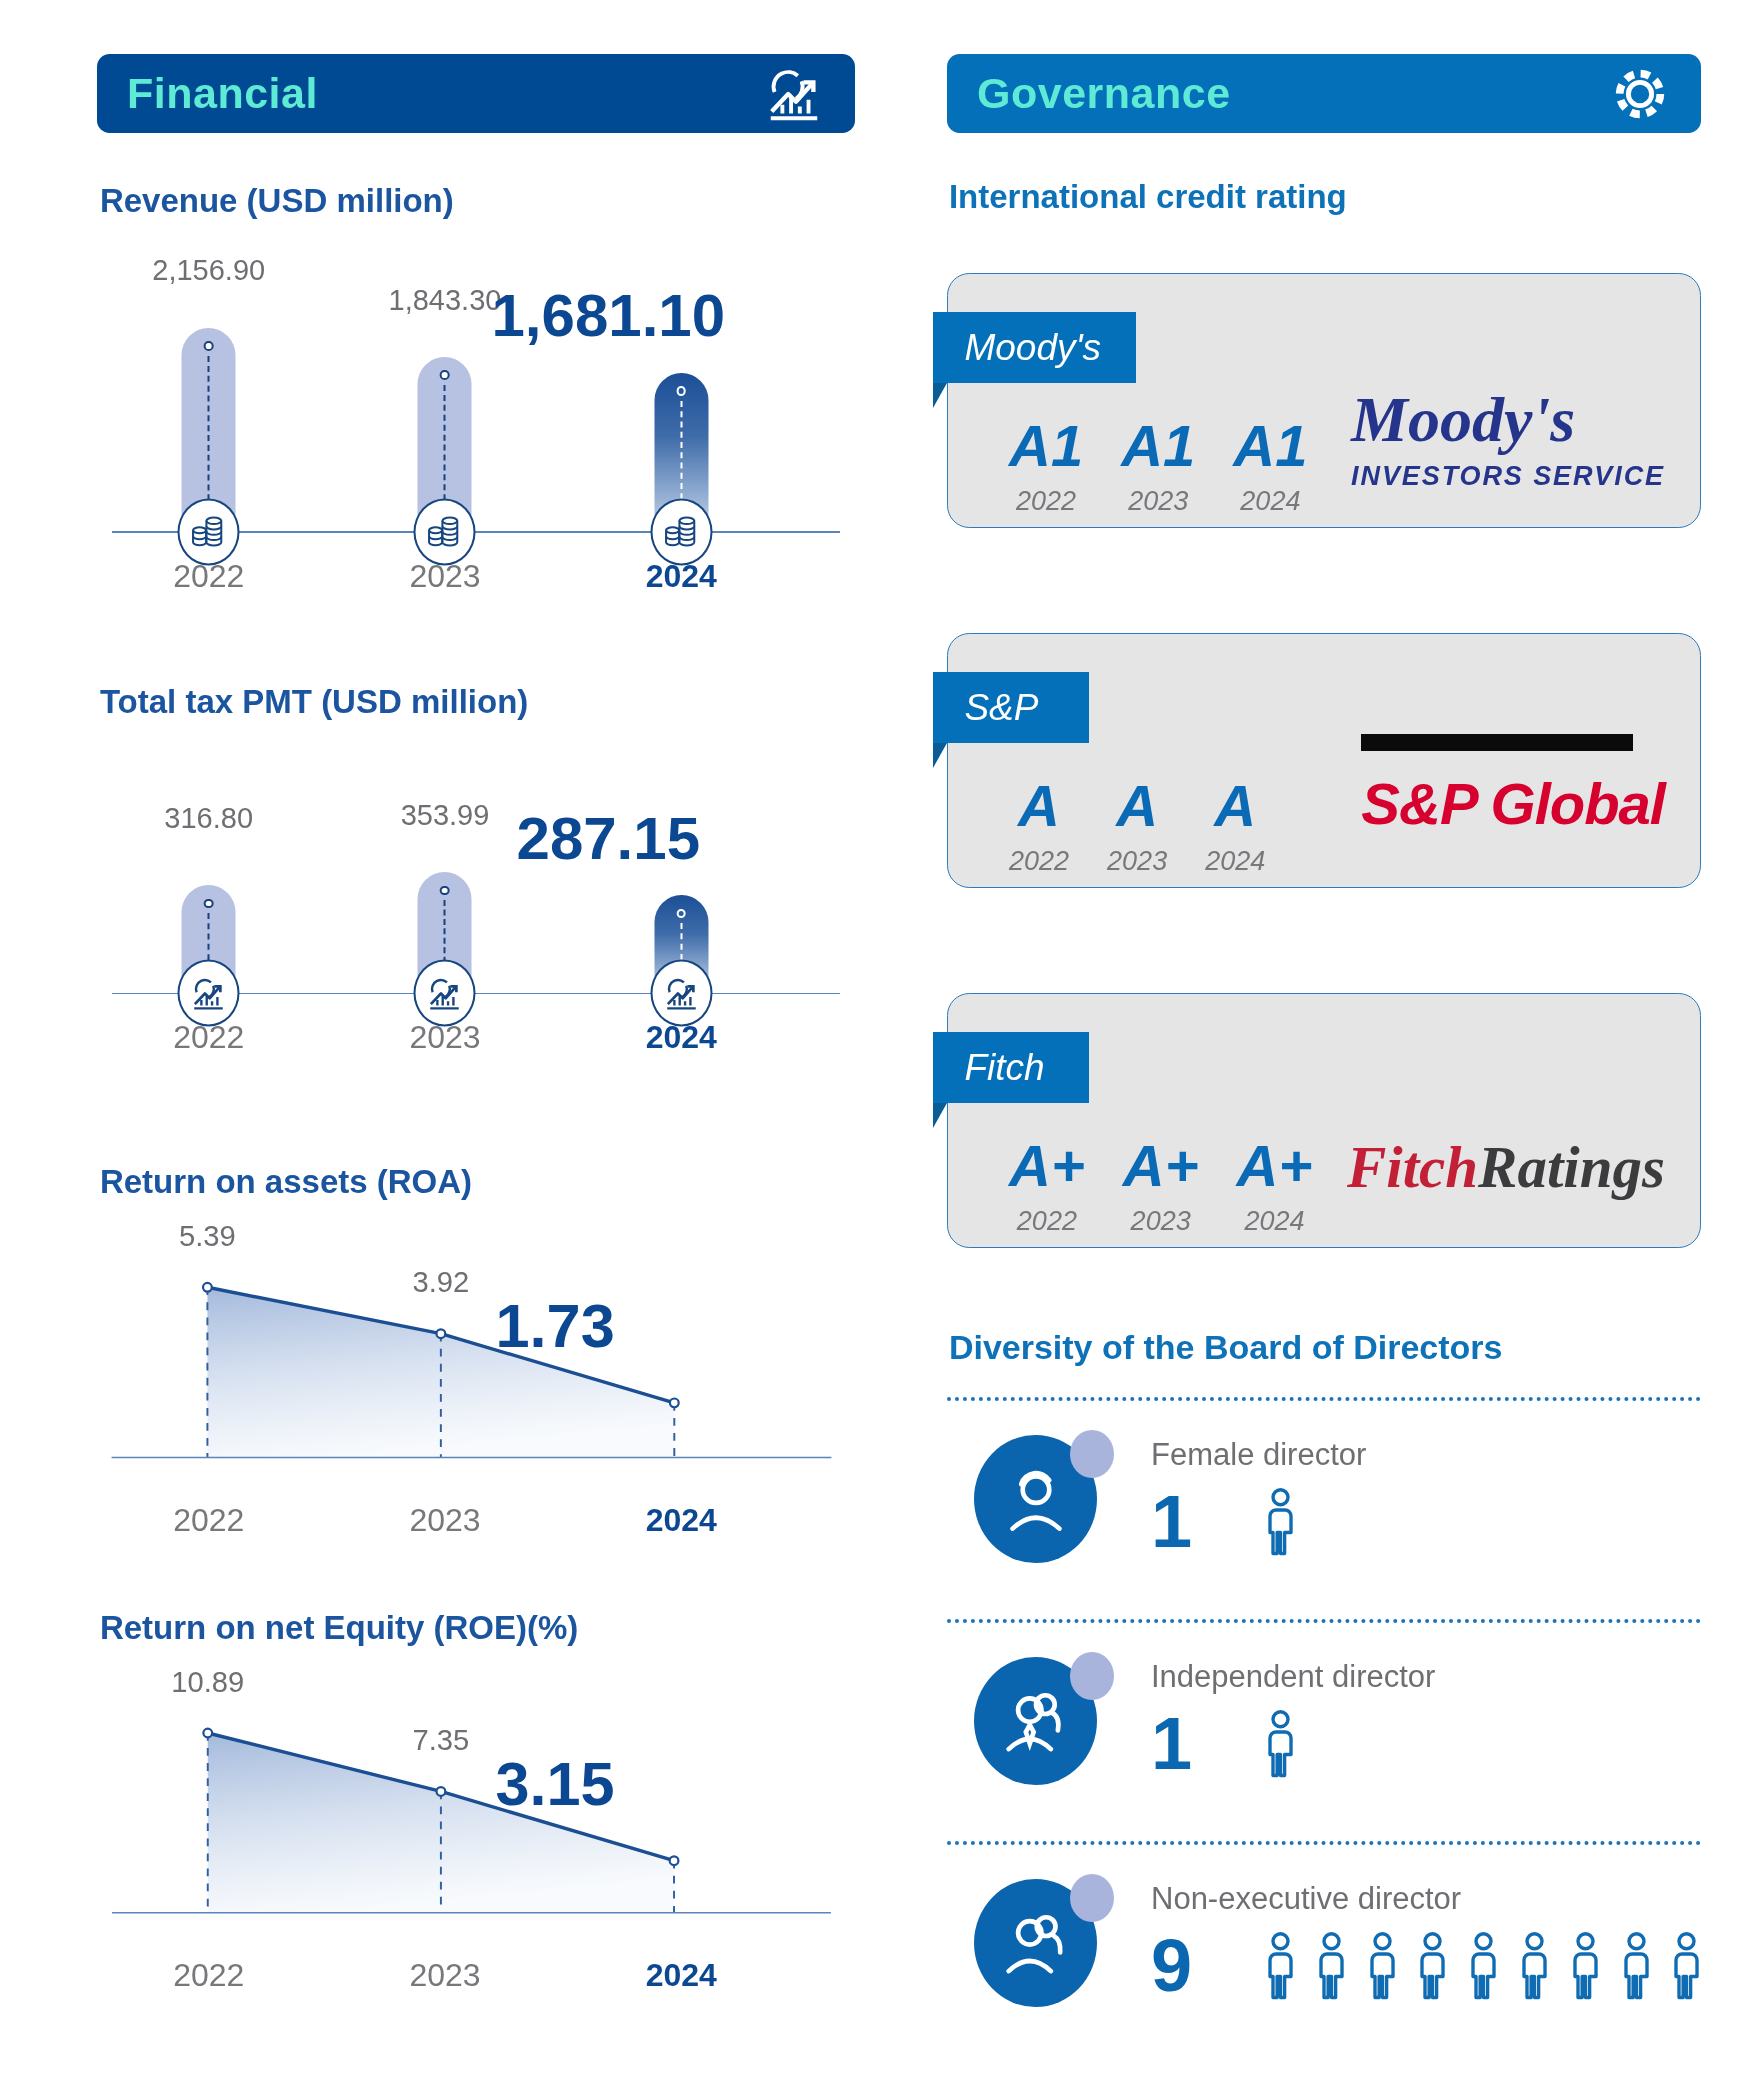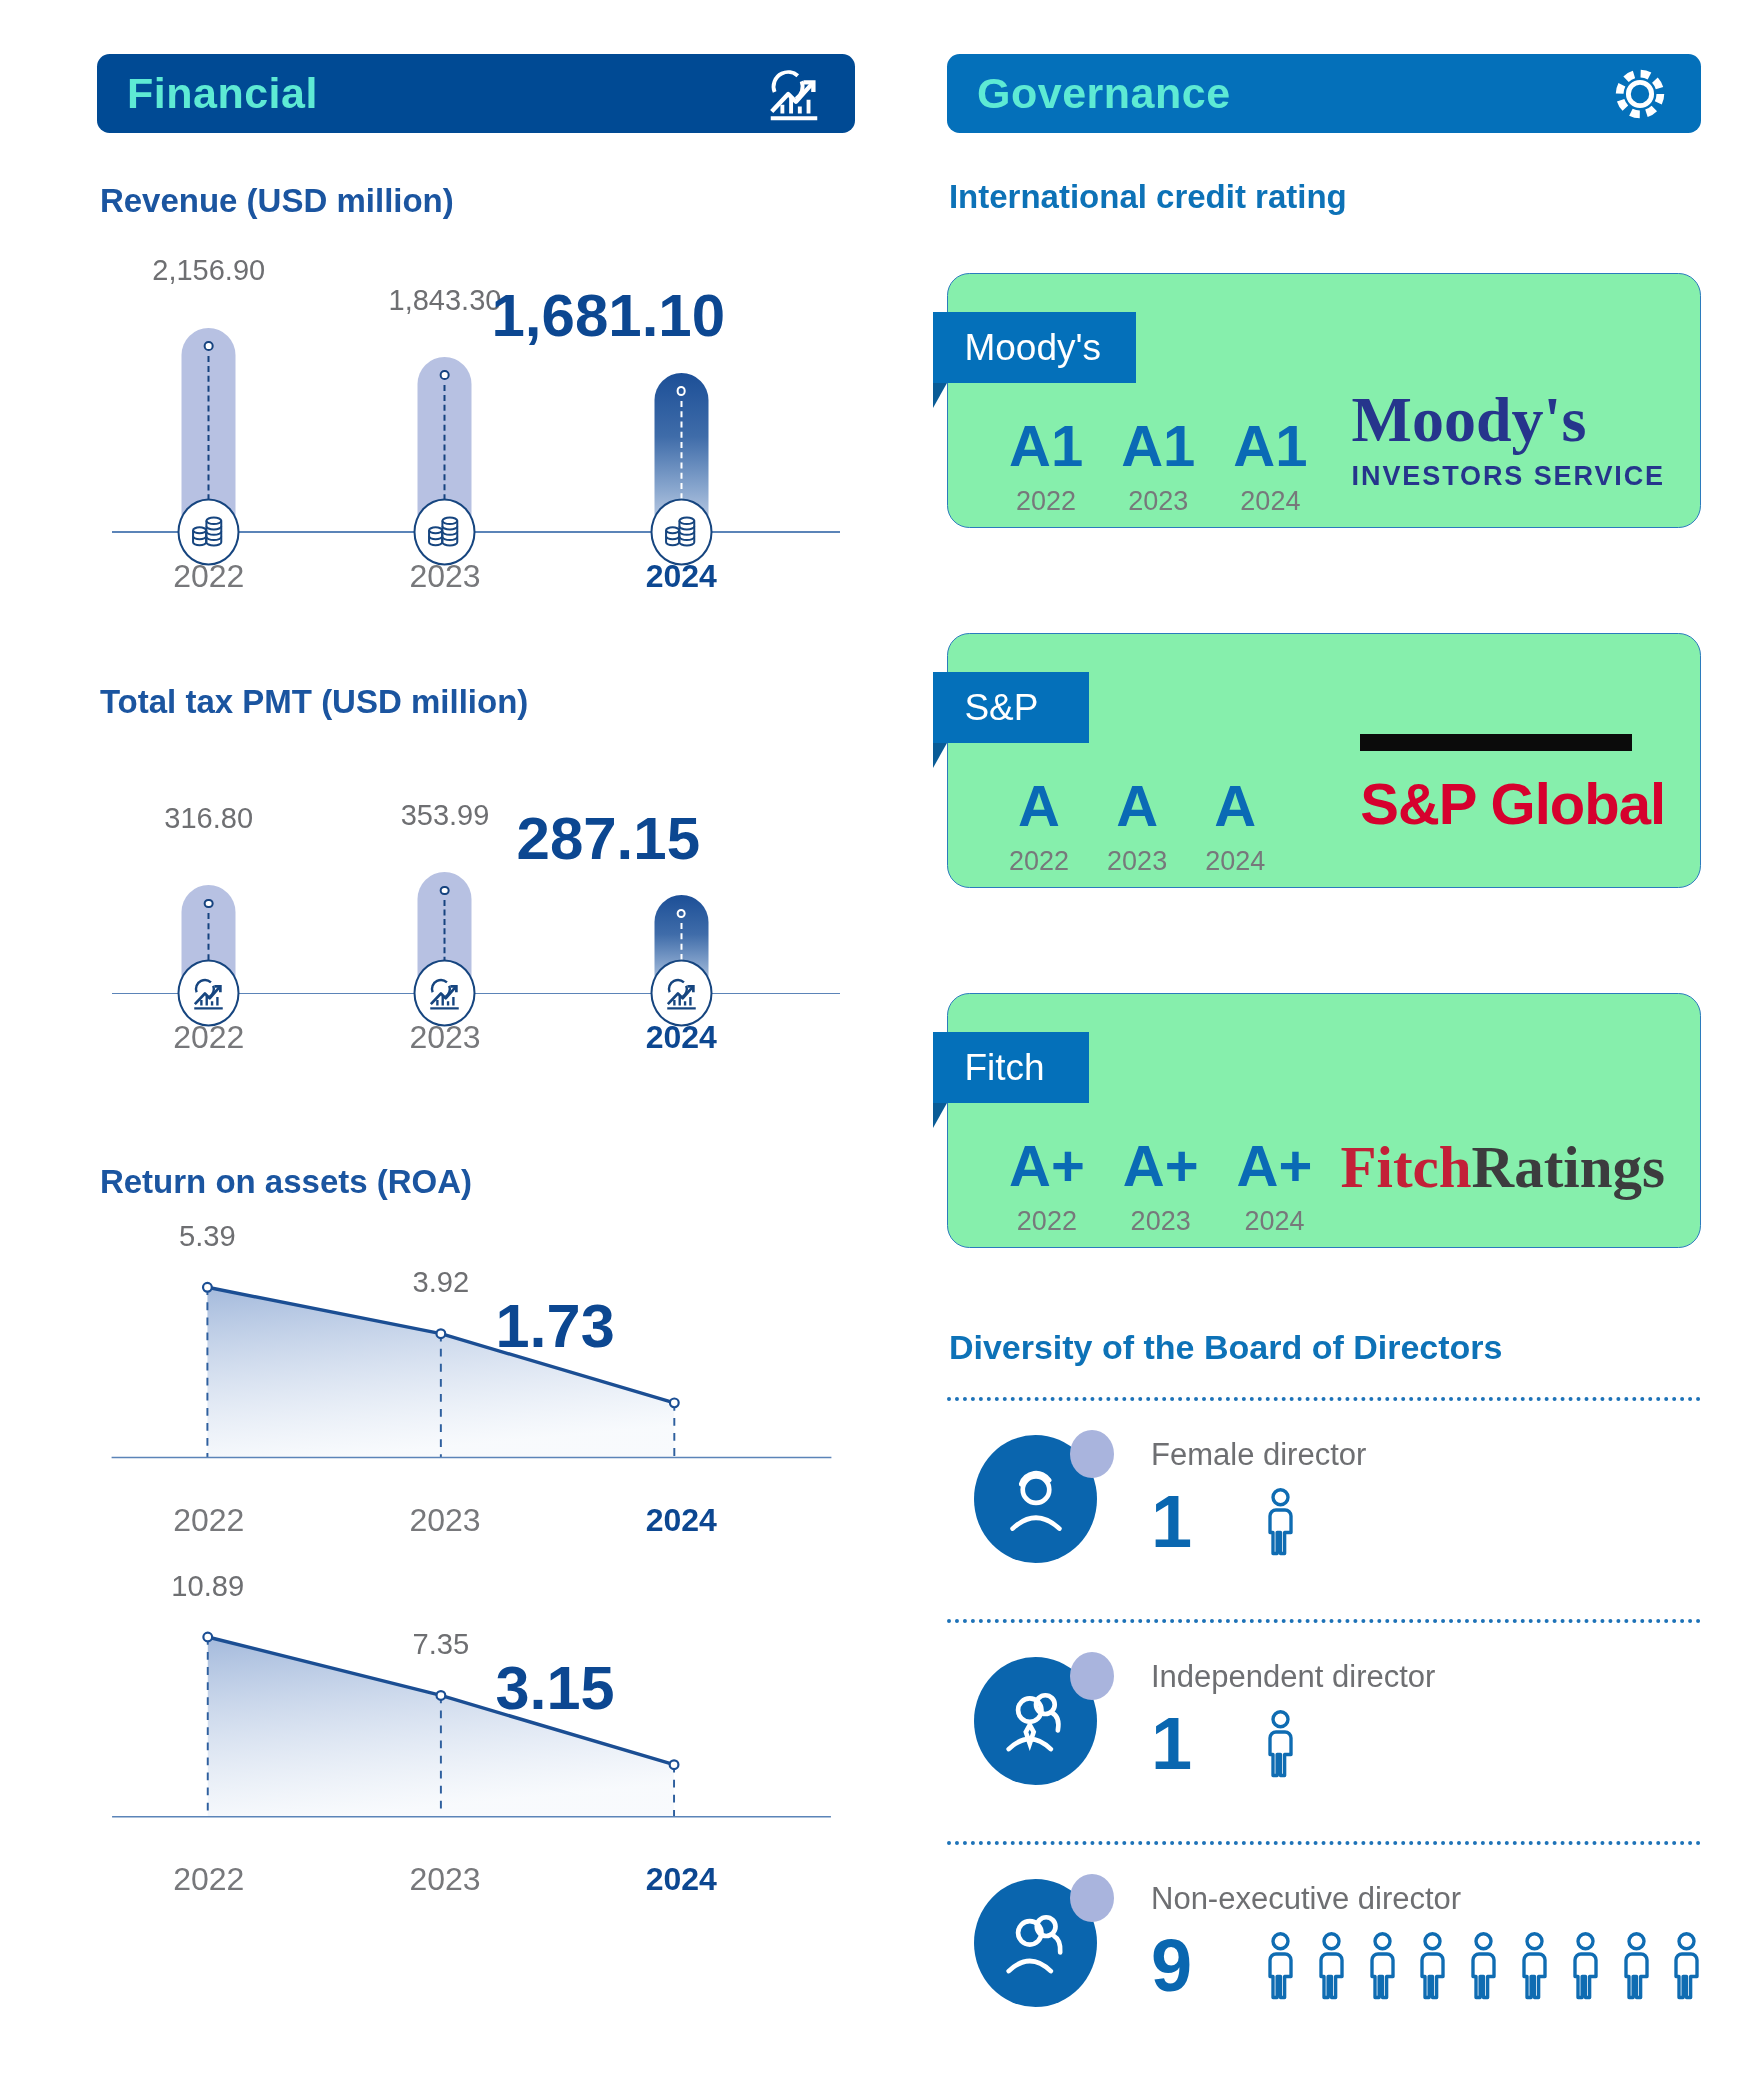--- a/index.html
+++ b/index.html
@@ -50,22 +50,22 @@
   .vdash{stroke:#2e5f9e;stroke-width:4;stroke-dasharray:16 15;}
   .trend{fill:none;stroke:#1b4e93;stroke-width:7;stroke-linejoin:round;}
   .pt{fill:#fff;stroke:#1b4e93;stroke-width:4.5;}
   .axis{stroke:#5b84b8;stroke-width:3;}
   text.lbl{fill:#6e6f72;font-size:60px;text-anchor:middle;font-family:"Liberation Sans",sans-serif;}
   text.big{fill:#0c4791;font-size:126px;font-weight:bold;text-anchor:middle;}
   .area-years{position:relative;height:49px;margin-top:20.4px;}
   .area-years span{position:absolute;transform:translateX(-50%);font-size:32px;color:#77787b;white-space:nowrap;}
 
   
-  .card{position:relative;margin-top:105px;height:255px;background:#86efac;
-        border:1.5px solid #2b7bbd;border-radius:22.4px;box-sizing:border-box;}
+  .card{position:relative;margin-top:105px;height:255px;background:#e5e5e5;
+        border:1.5px solid #2b7bbd;border-radius:22.4px;box-sizing:border-box;font-style:italic;}
   .card.first{margin-top:57px;}
   .tag{position:absolute;top:38px;left:-14.6px;background:#0470ba;color:#fff;font-size:37px;
        padding:14.6px 35px 14.6px 31px;min-width:156px;box-sizing:border-box;z-index:2;}
   .tag::after{content:'';position:absolute;left:0;top:100%;width:0;height:0;
               border-top:25px solid #0a5c97;border-right:14.6px solid transparent;}
   .ratings-row{position:absolute;left:61px;top:143px;display:flex;gap:38px;}
   .rating-col{text-align:center;}
   .rating-val{font-size:58px;font-weight:bold;color:#0a6ab5;line-height:1;}
   .rating-year{margin-top:10.7px;font-size:27px;color:#77787b;}
 
@@ -258,20 +258,21 @@
             <text x="707" y="150.45454545454544" class="lbl">3.92</text>
             <text x="942" y="262.6623376623377" class="big">1.73</text>
           </svg>
         <div class="area-years">
           <span class="c1" style="color:#77787b;">2022</span>
           <span class="c2" style="color:#77787b;">2023</span>
           <span class="c3" style="color:#0c4791;font-weight:bold;">2024</span>
         </div>
       </div>
 
+      <h2 class="chart-title" style="margin-top:58px;">Return on net Equity (ROE)(%)</h2>
       <div class="area-chart">
         <svg width="749" height="272" viewBox="0 0 1540 560">
           <defs>
             <linearGradient id="grad-roe" x1="0" y1="0" x2="0.25" y2="1">
               <stop offset="0" stop-color="#9fb6da" stop-opacity="0.95"></stop>
               <stop offset="1" stop-color="#f2f6fb" stop-opacity="0.55"></stop>
             </linearGradient>
           </defs>
         <polygon points="227,140 707,260.2754820936639 1187,402.97520661157023 1187,510 227,510" fill="url(#grad-roe)"></polygon>
             <line x1="227" y1="140" x2="227" y2="510" class="vdash"></line>

